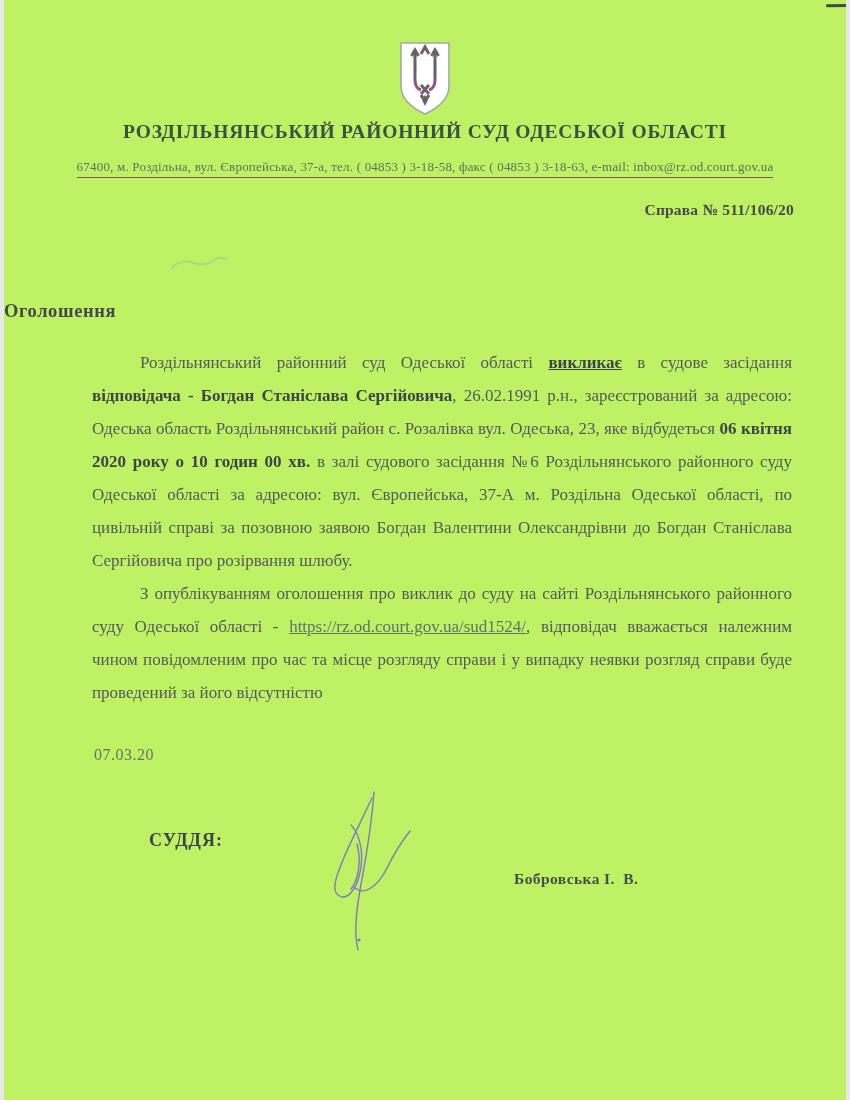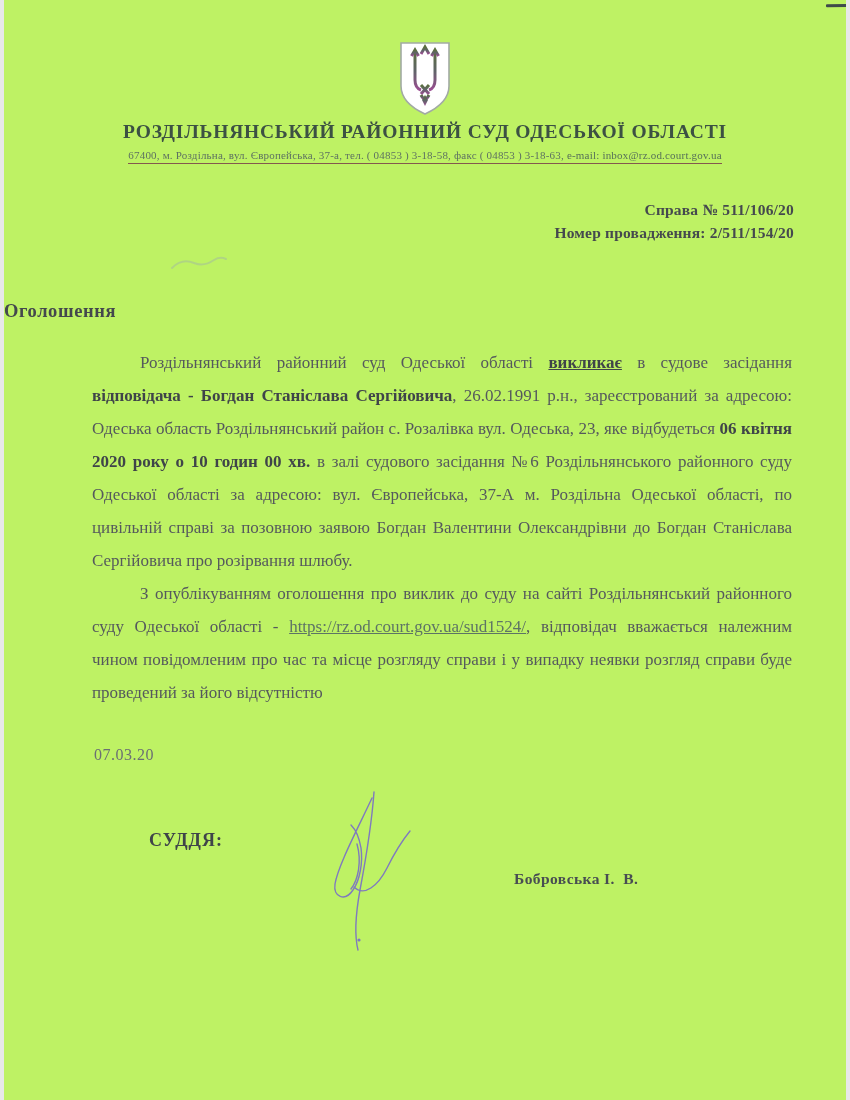--- a/index.html
+++ b/index.html
@@ -19,22 +19,22 @@
   
   .emblem{position:absolute;left:50%;top:38px;transform:translateX(-50%);}
   
   .court-name{
     position:absolute;left:0;top:121px;width:100%;
     text-align:center;font-weight:bold;font-size:19.5px;letter-spacing:.8px;
     color:#3c5143;
   }
   
   .address{
-    position:absolute;left:0;top:149px;width:100%;text-align:center;
-    font-size:11px;color:#5e7261;letter-spacing:.2px;
+    position:absolute;left:0;top:159px;width:100%;text-align:center;
+    font-size:13px;color:#5e7261;letter-spacing:.2px;
   }
   .address .inner{
     display:inline-block;border-bottom:1.6px solid #84584e;padding-bottom:2px;
   }
   .address a{color:#567058;text-decoration:none;}
   
   .case-block{
     position:absolute;right:52px;top:199px;text-align:right;
     font-weight:bold;font-size:15.5px;line-height:22.5px;color:#45494e;
     letter-spacing:.2px;
@@ -106,34 +106,33 @@
 
   <div class="address">
     <span class="inner">
       <span>67400, м. Роздільна, вул. Європейська, 37-а, тел. ( 04853 ) 3-18-58, факс ( 04853 ) 3-18-63,  </span>
       <a href="#">e-mail: inbox@rz.od.court.gov.ua</a>
     </span>
   </div>
 
   <div class="case-block">
     <div>Справа №  511/106/20</div>
-    <div>Номер провадження:  2/511/154/20</div>
   </div>
 
   <div class="stray-mark">
     <svg width="60" height="22" viewBox="0 0 60 22">
       <path d="M2,16 Q12,6 24,11 Q34,15 44,8 Q50,4 56,7" stroke="#9fb3a8" stroke-width="2" fill="none" stroke-linecap="round"></path>
     </svg>
   </div>
 
   <div class="doc-title">Оголошення</div>
 
   <div class="doc-body">
       <div class="para"><span>Роздільнянський районний суд Одеської області </span><span class="b u">викликає</span><span> в судове засідання </span><span class="b">відповідача - Богдан Станіслава Сергійовича</span><span>, 26.02.1991 р.н., зареєстрований за адресою: Одеська область Роздільнянський район с. Розалівка вул. Одеська, 23, яке відбудеться </span><span class="b">06 квітня 2020 року о 10 годин 00 хв.</span><span> в залі судового засідання №6 Роздільнянського районного суду Одеської області за адресою: вул. Європейська, 37-А м. Роздільна Одеської області, по цивільній справі за позовною заявою Богдан Валентини Олександрівни до Богдан Станіслава Сергійовича про розірвання шлюбу.</span></div>
-      <div class="para"><span>З опублікуванням оголошення про виклик до суду на сайті Роздільнянський районного суду Одеської області - </span><a class="link" href="#">https://rz.od.court.gov.ua/sud1524/</a><span>,  відповідач вважається належним чином повідомленим про час та місце розгляду справи і у випадку неявки розгляд справи буде проведений за його відсутністю</span></div>
+      <div class="para"><span>З опублікуванням оголошення про виклик до суду на сайті Роздільнянського районного суду Одеської області - </span><a class="link" href="#">https://rz.od.court.gov.ua/sud1524/</a><span>,  відповідач вважається належним чином повідомленим про час та місце розгляду справи і у випадку неявки розгляд справи буде проведений за його відсутністю</span></div>
     </div>
 
   <div class="doc-date">07.03.20</div>
 
   <span class="judge-label">СУДДЯ:</span>
 
   <div class="signature">
     <svg width="145" height="165" viewBox="0 0 145 165">
       <g stroke="#7a70c6" stroke-width="1.4" fill="none" opacity="0.92" stroke-linecap="round">
         <path d="M78,2 C76,30 70,68 64,100 C60,122 58,144 62,160"></path>

